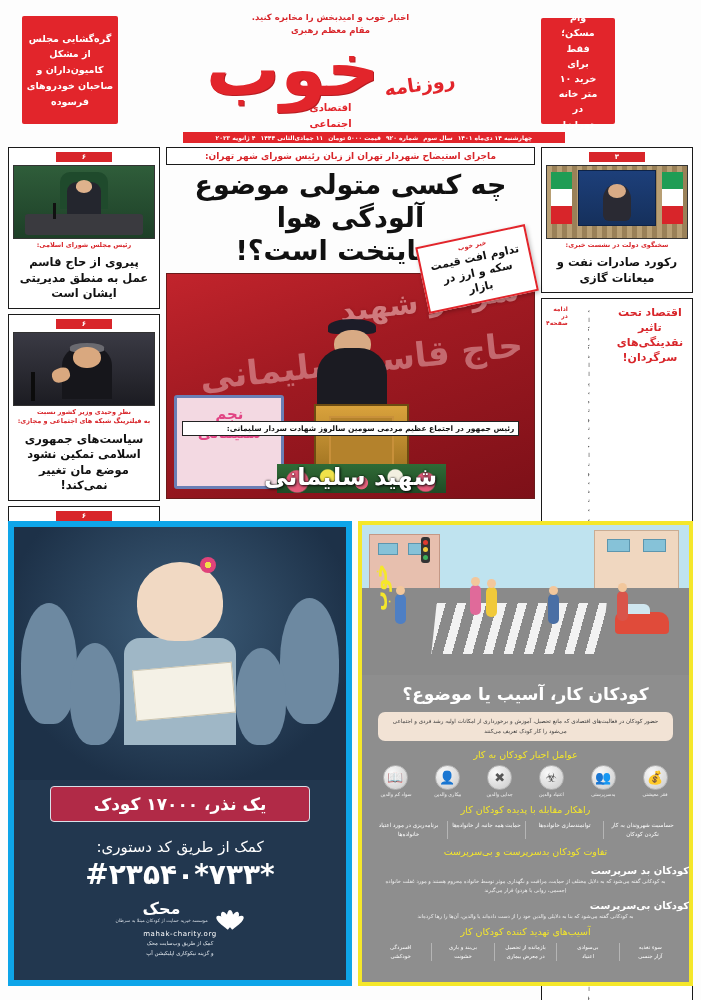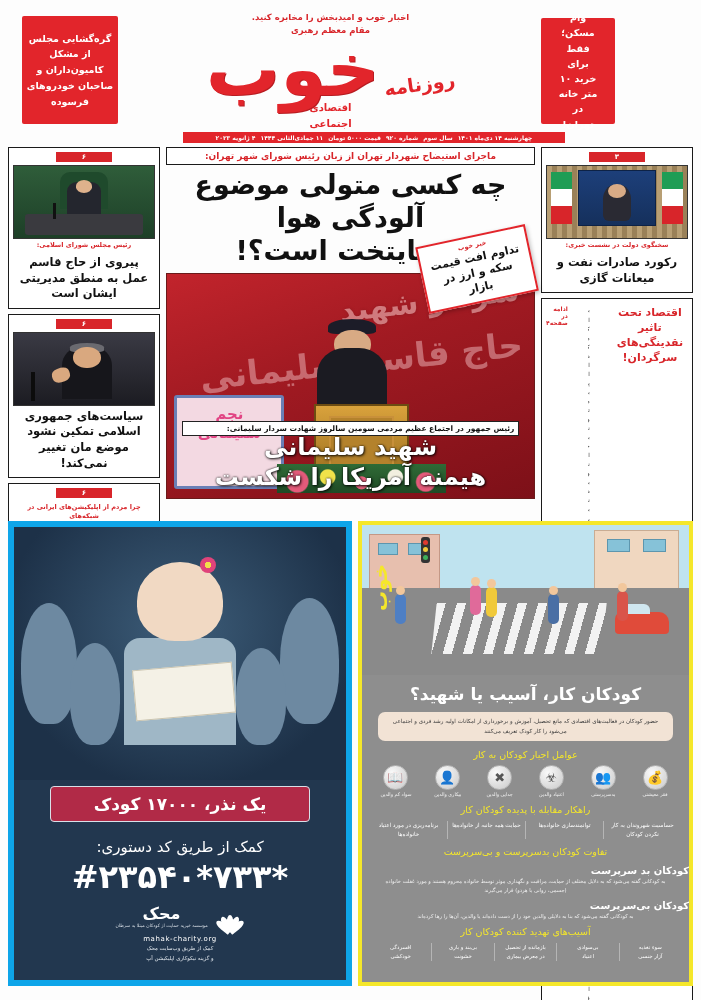--- a/index.html
+++ b/index.html
@@ -267,21 +267,21 @@
      background: #9fb7c6; border-radius: 16px 16px 0 0; }
   .ad-art .flower { position: absolute; left: 56%; top: 12%; width: 16px; height: 16px;
      background: radial-gradient(circle, #f2de4a 0 26%, #e0437a 27% 100%);
      border-radius: 50%; }
   .ad-art .book { position: absolute; left: 36%; top: 55%; width: 30%; height: 20%;
      background: #f4f1e6; border: 1px solid #c9c3ae; transform: rotate(-5deg); }
   .ad-banner { margin: 6px 36px 4px 36px; background: #b12a47; color: #fff;
      border: 1px solid #d9e0e8; border-radius: 4px; text-align: center;
      font-size: 17px; font-weight: bold; padding: 7px 4px; }
   .ad-call { color: #fff; font-size: 15px; text-align: center; padding: 12px 0 2px 0; }
-  .ad-code { color: #fff; font-size: 32px; font-weight: bold; text-align: center;
+  .ad-code { color: #fff; font-size: 28px; font-weight: bold; text-align: center;
              letter-spacing: 1px; padding-bottom: 6px; direction: ltr; }
   .ad-foot { text-align: center; color: #e7ecf1; padding-bottom: 6px; }
   .ad-foot .mark { display: flex; align-items: center; justify-content: center; gap: 7px; }
   .ad-foot .mahak { font-size: 16px; font-weight: bold; color: #fff; }
   .ad-foot .sub1 { font-size: 4.6px; line-height: 1.5; color: #d6dde5; }
   .ad-foot .url { font-size: 7px; letter-spacing: .6px; margin-top: 3px; color: #fff; }
   .ad-foot .sub2 { font-size: 5.4px; line-height: 1.6; margin-top: 1px; color: #e2e8ee; }
   .lotus { width: 30px; height: 30px; position: relative; }
   .lotus i { position: absolute; bottom: 0; left: 50%; width: 7px; height: 17px;
              background: #fff; border-radius: 50% 50% 0 0; transform-origin: bottom center; }
@@ -376,21 +376,20 @@
         <div class="speaker-face"></div>
         <div class="speaker-body"></div>
         <div class="podium">
           <div class="podium-inner"></div>
         </div>
         <div class="flowers"></div>
 
         <div class="overlay-kicker">رئیس جمهور در اجتماع عظیم مردمی سومین سالروز شهادت سردار سلیمانی:</div>
         <div class="overlay-head">
           <div>شهید سلیمانی</div>
-          <div>هیمنه آمریکا را شکست</div>
         </div>
       </div>
 
       <div class="sticker">
         <div class="s-top">خبر خوب</div>
         <div class="s-main">تداوم افت قیمت سکه و ارز در بازار</div>
       </div>
     </div>
 
     <div class="col-right">
@@ -409,20 +408,24 @@
       </div>
 
       <div class="art">
         <div class="pagenum">۶</div>
         <div class="art-photo ph-cleric">
           <div class="person"></div>
             <div class="turban"></div>
             <div class="face"></div>
           <div class="hand"></div>
             <div class="mic"></div>
+        </div>
+        <div class="kicker">
+          <div>نظر وحیدی وزیر کشور نسبت</div>
+          <div>به فیلترینگ شبکه های اجتماعی و مجازی:</div>
         </div>
         <div class="art-title">سیاست‌های جمهوری اسلامی تمکین نشود موضع مان تغییر نمی‌کند!</div>
       </div>
 
       <div class="art" style="flex:1;">
         <div class="pagenum">۶</div>
         <div class="kicker">
           <div>چرا مردم از اپلیکیشن‌های ایرانی در شبکه‌های</div>
           <div>اجتماعی استقبال نمی‌کنند؟</div>
         </div>
@@ -467,21 +470,21 @@
           <div class="fig" style="left:57%;top:46%;background:#4a6fa5;">
               <b></b>
             </div>
           <div class="fig" style="left:78%;top:44%;background:#d9544a;">
               <b></b>
             </div>
         </div>
 
         <div class="info-logo">خوب</div>
 
-        <div class="info-title">کودکان کار، آسیب یا شهید؟</div>
+        <div class="info-title">کودکان کار، آسیب یا موضوع؟</div>
         <div class="info-lead">حضور کودکان در فعالیت‌های اقتصادی که مانع تحصیل، آموزش و برخورداری از امکانات اولیه رشد فردی و اجتماعی می‌شود را کار کودک تعریف می‌کنند</div>
 
         <div class="sec-head">عوامل اجبار کودکان به کار</div>
         <div class="icon-row">
           <div class="icon-cell">
             <div class="icon-circ">💰</div>
             <div class="icon-lbl">فقر معیشتی</div>
           </div>
           <div class="icon-cell">
             <div class="icon-circ">👥</div>

